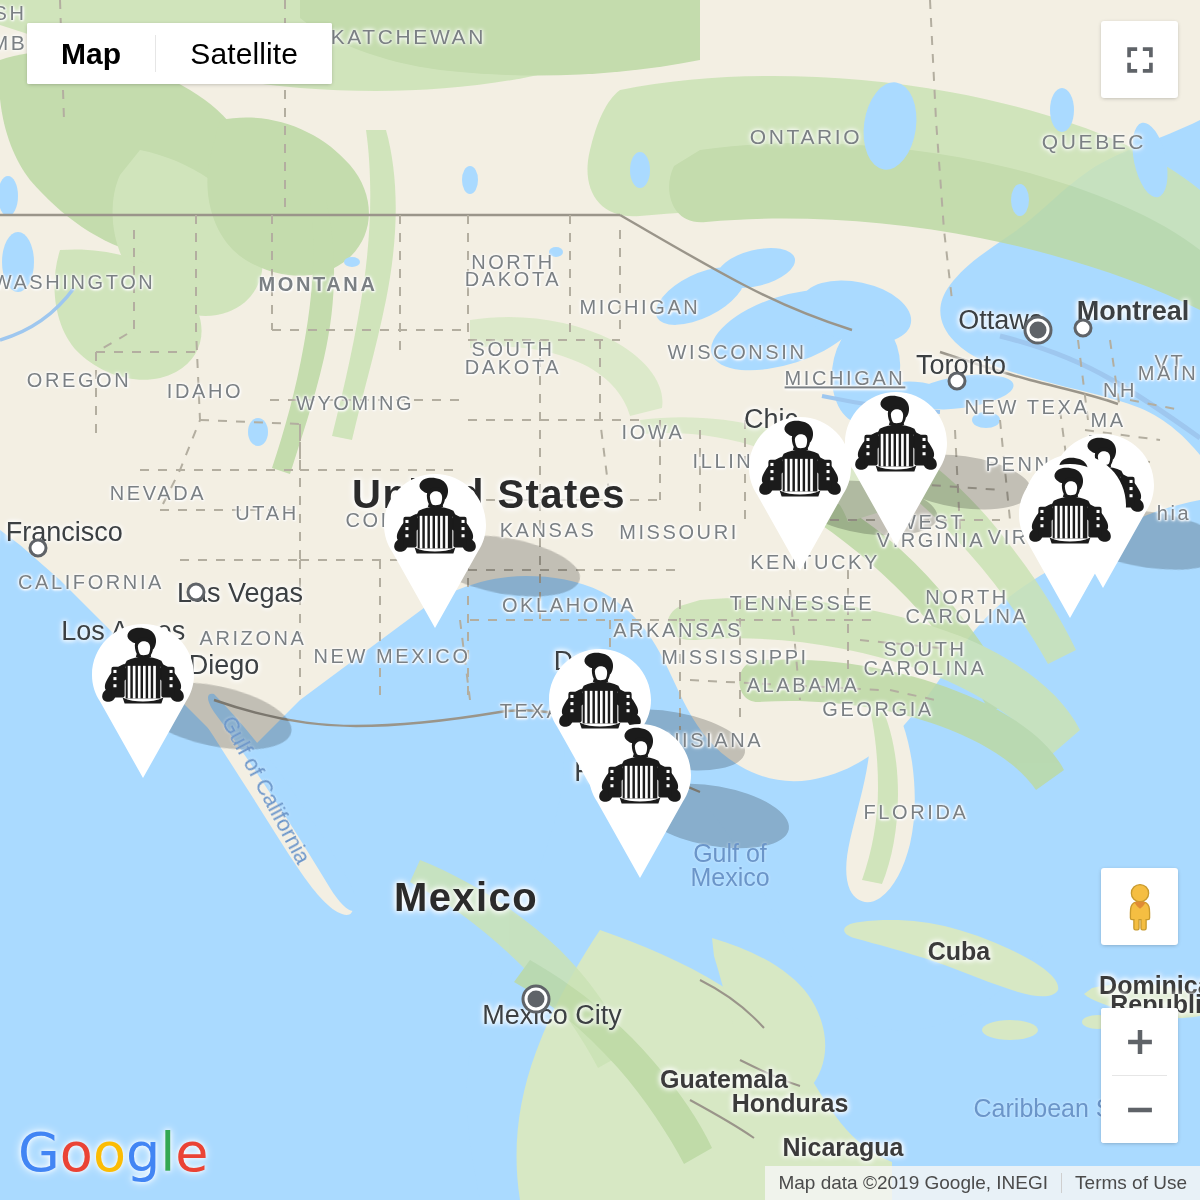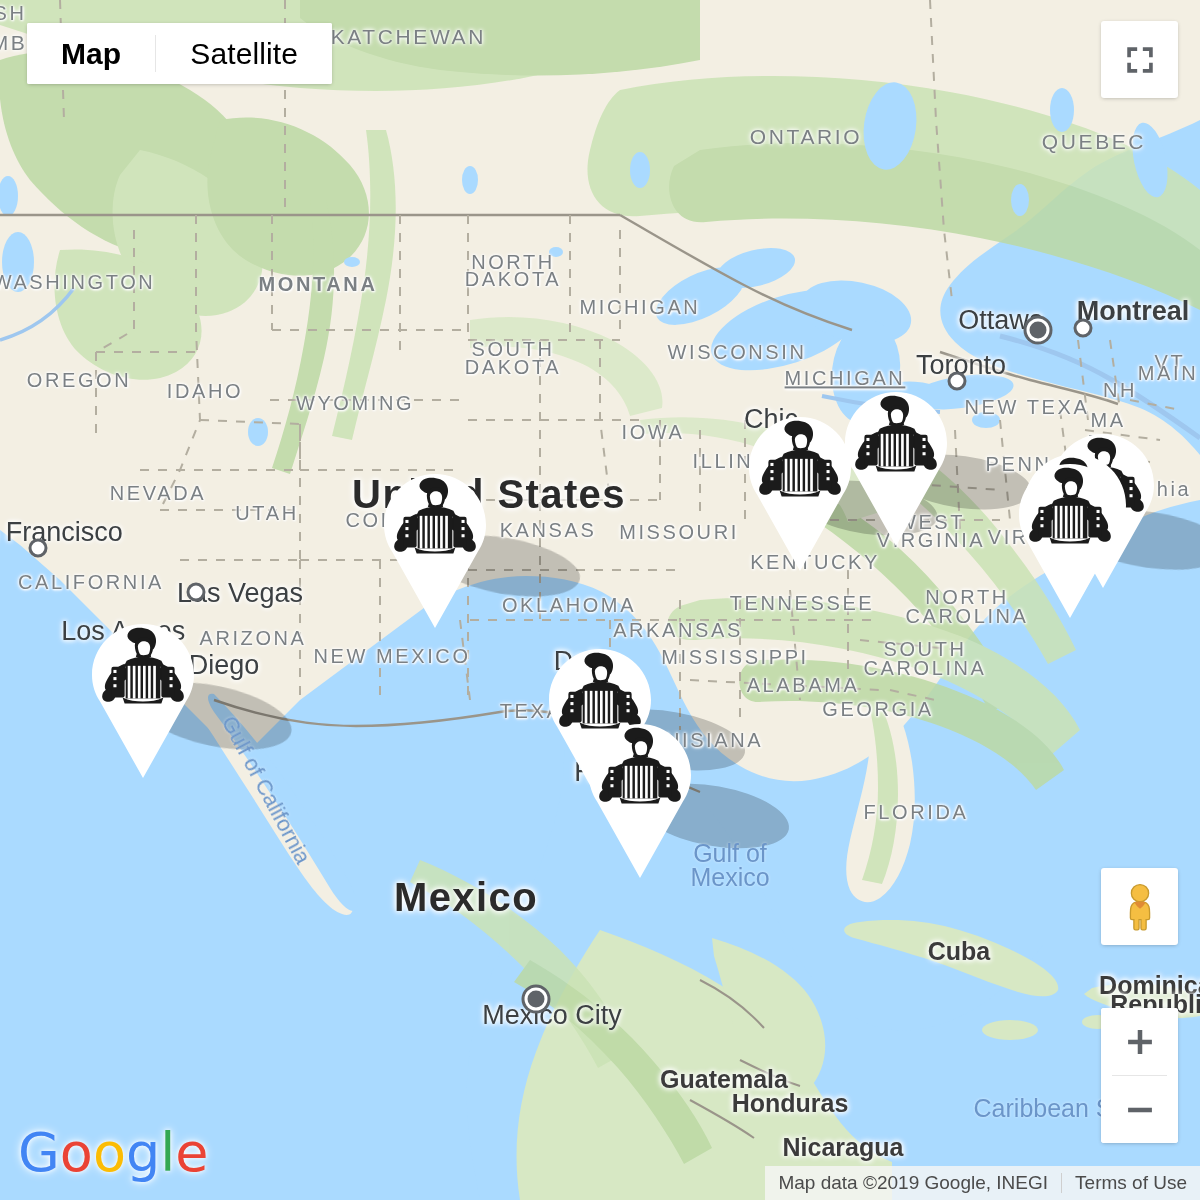--- a/index.html
+++ b/index.html
@@ -456,21 +456,21 @@
       <div class="lbl lbl-state" style="left: 531px; top: 712px;">TEXA</div>
       <div class="lbl lbl-state" style="left: 803px; top: 686px;">ALABAMA</div>
       <div class="lbl lbl-state" style="left: 878px; top: 710px;">GEORGIA</div>
       <div class="lbl lbl-state" style="left: 705px; top: 741px;">OUISIANA</div>
       <div class="lbl lbl-state" style="left: 916px; top: 813px;">FLORIDA</div>
       <div class="lbl lbl-state" style="left: 1170px; top: 363px;">VT</div>
       <div class="lbl lbl-state" style="left: 1120px; top: 391px;">NH</div>
       <div class="lbl lbl-state" style="left: 1168px; top: 374px;">MAIN</div>
       <div class="lbl lbl-state" style="left: 1108px; top: 421px;">MA</div>
       <div class="lbl lbl-state" style="left: 1100px; top: 443px;">RI</div>
-      <div class="lbl lbl-state" style="left: 1174px; top: 490px;">hia</div>
+      <div class="lbl lbl-state" style="left: 1174px; top: 514px;">hia</div>
       <div class="lbl lbl-city" style="left: 1001px; top: 321px;">Ottawa</div>
       <div class="city-dot capital" style="left: 1038px; top: 330px;"></div>
       <div class="lbl lbl-city" style="left: 1133px; top: 312px; font-weight: bold;">Montreal</div>
       <div class="city-dot" style="left: 1083px; top: 328px;"></div>
       <div class="lbl lbl-city" style="left: 961px; top: 366px;">Toronto</div>
       <div class="city-dot" style="left: 957px; top: 381px;"></div>
       <div class="lbl lbl-city" style="left: 771px; top: 420px;">Chic</div>
       <div class="lbl lbl-city" style="left: 53px; top: 533px;">n Francisco</div>
       <div class="city-dot" style="left: 38px; top: 548px;"></div>
       <div class="lbl lbl-city" style="left: 240px; top: 594px;">Las Vegas</div>

